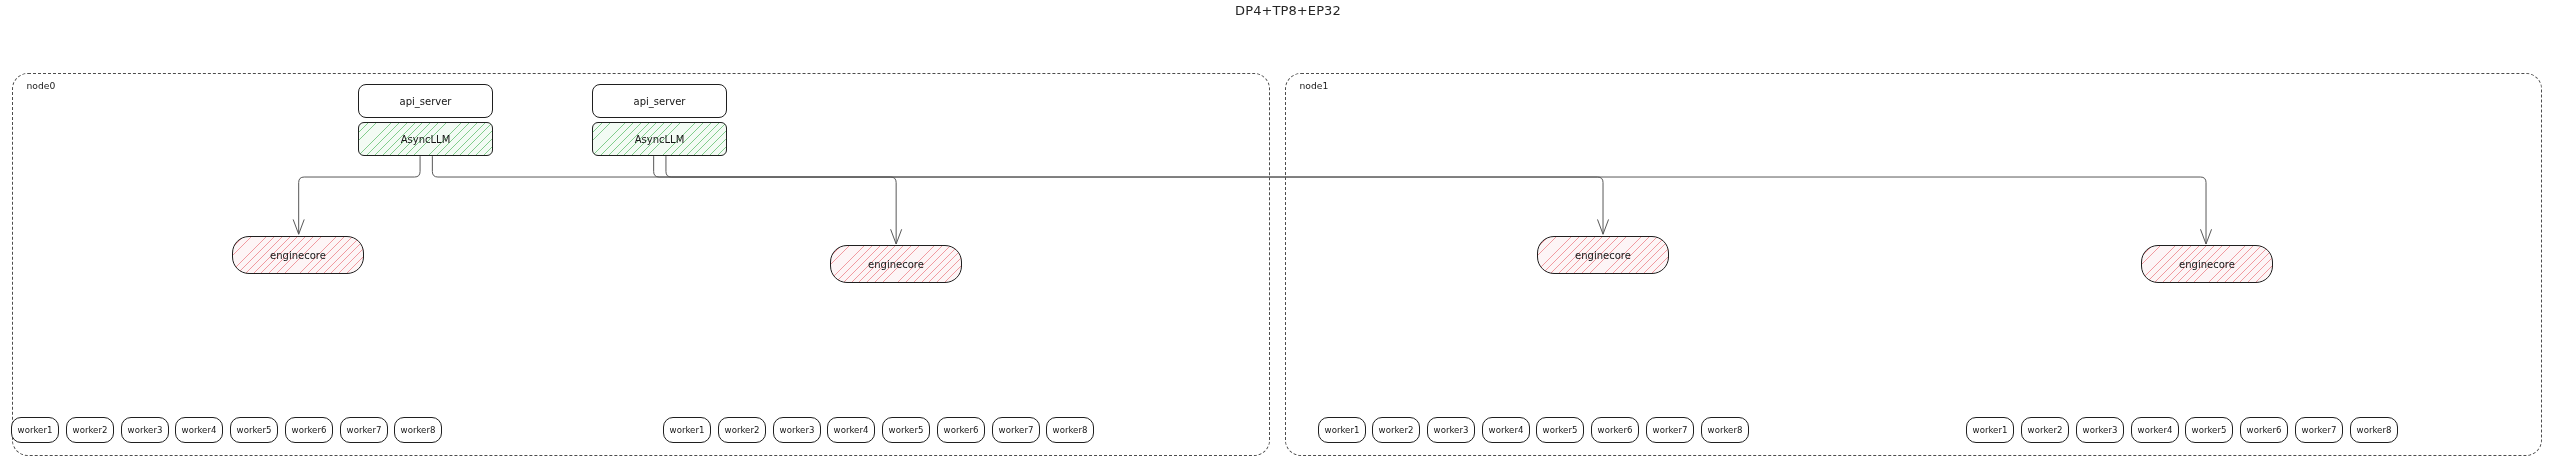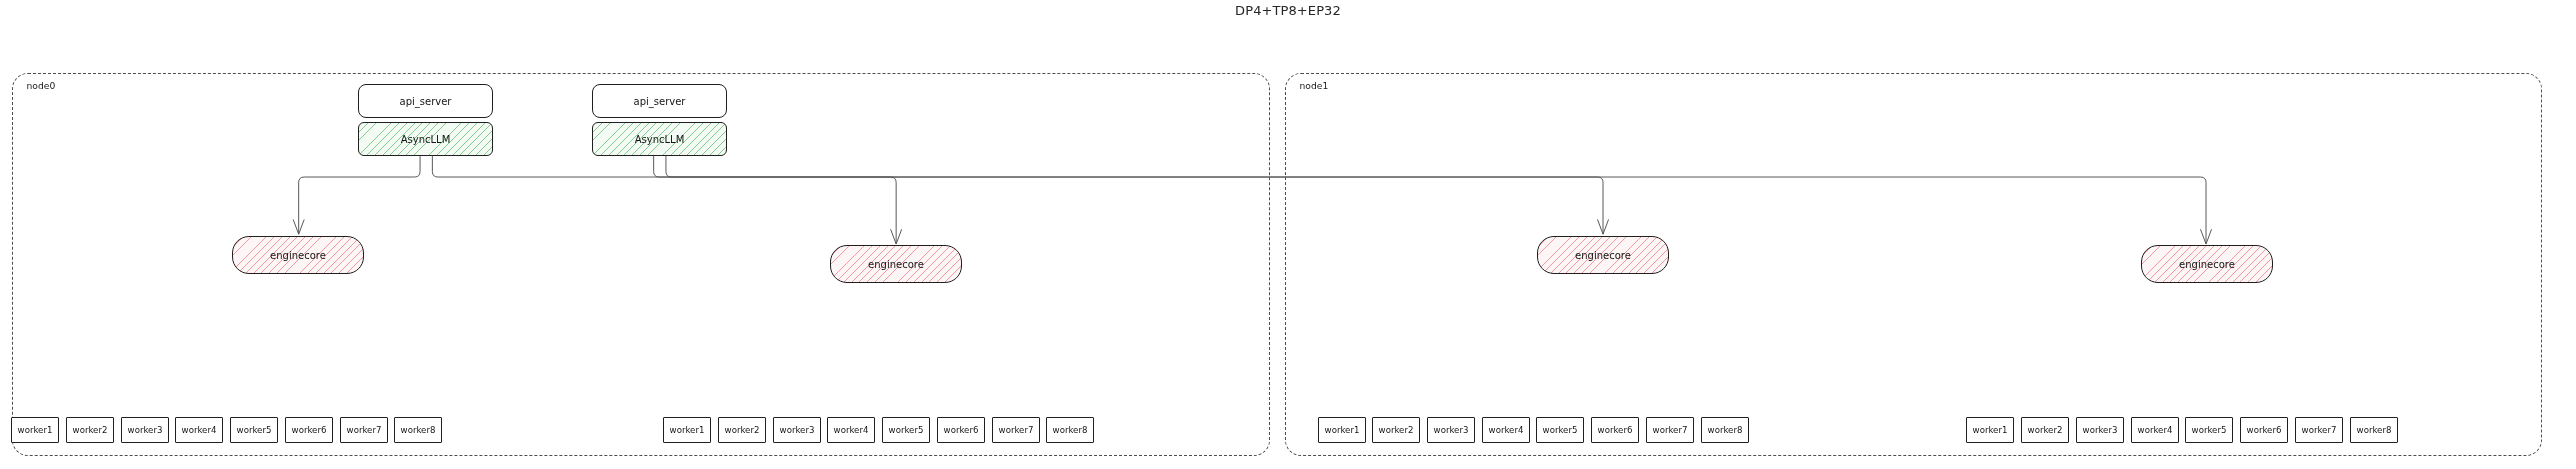--- a/index.html
+++ b/index.html
@@ -93,21 +93,21 @@
       rgba(237, 132, 138, 0.8) 0px,
       rgba(237, 132, 138, 0.8) 0.7px,
       rgba(0,0,0,0) 0.7px,
       rgba(0,0,0,0) 5.5px
     );
     border-radius: 17px;
   }
 
   .gnode.worker {
     background: #ffffff;
-    border-radius: 1px;
+    border-radius: 10px;
     font-size: 8.6px;
   }
 
   
   #edge-layer {
     position: absolute;
     left: 0;
     top: 0;
     width: 2576px;
     height: 469px;

